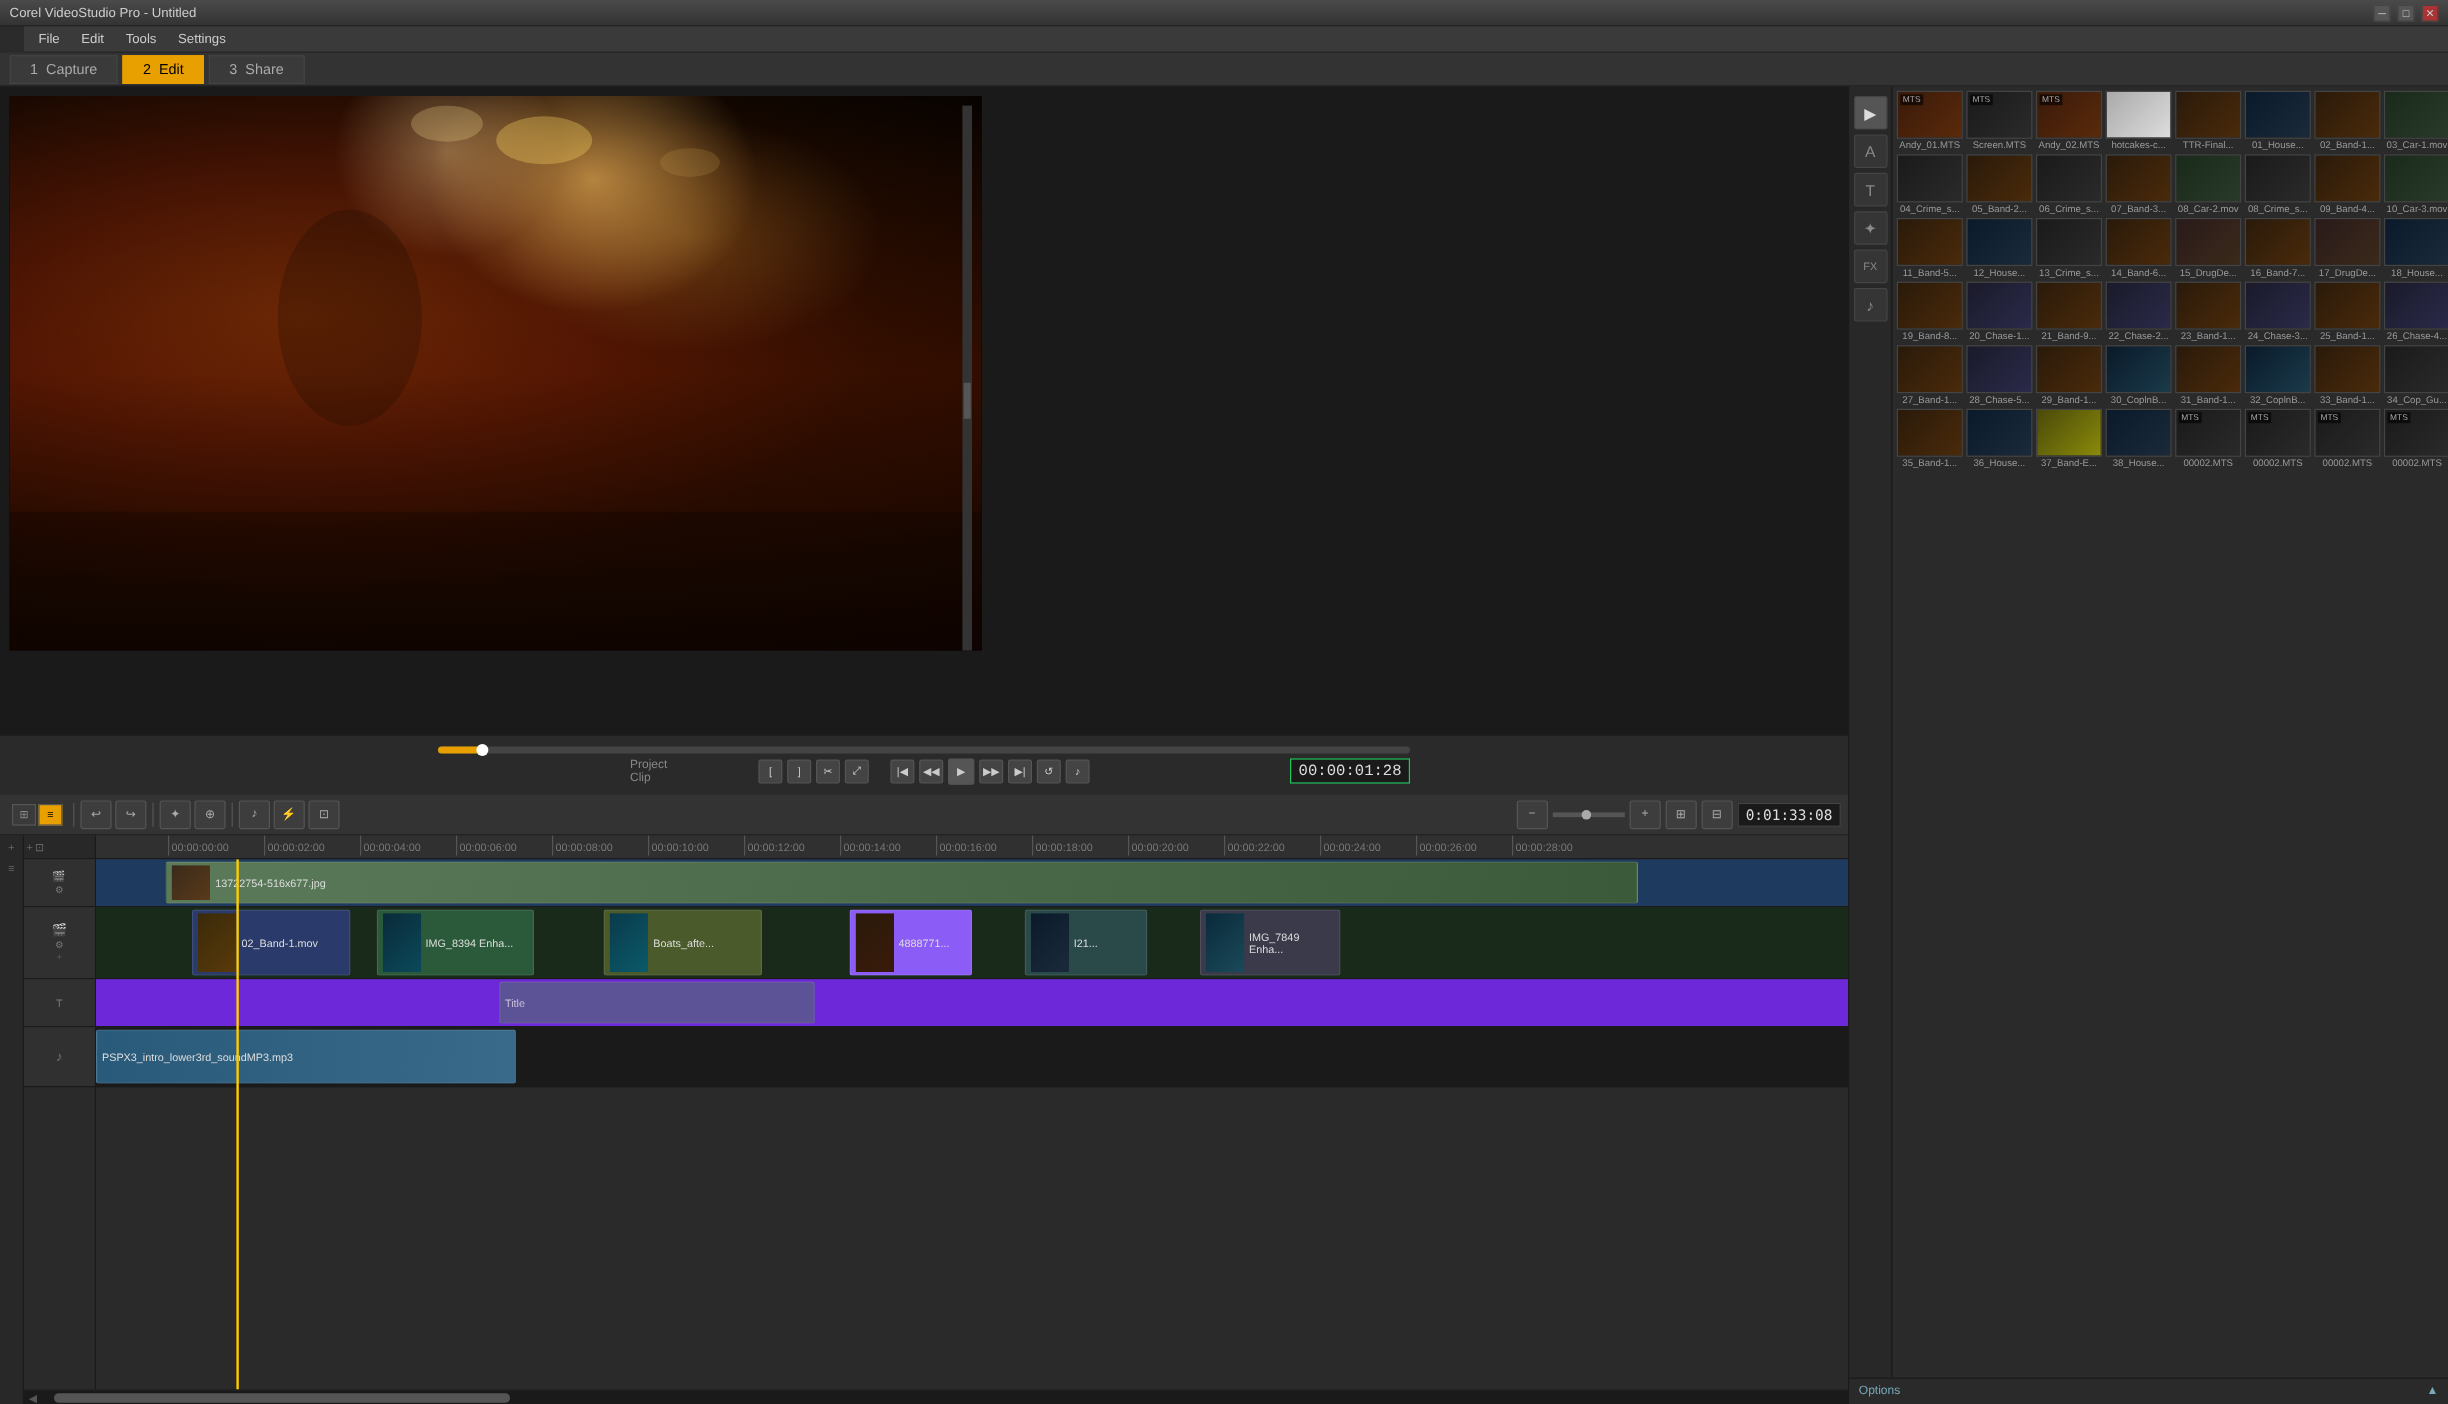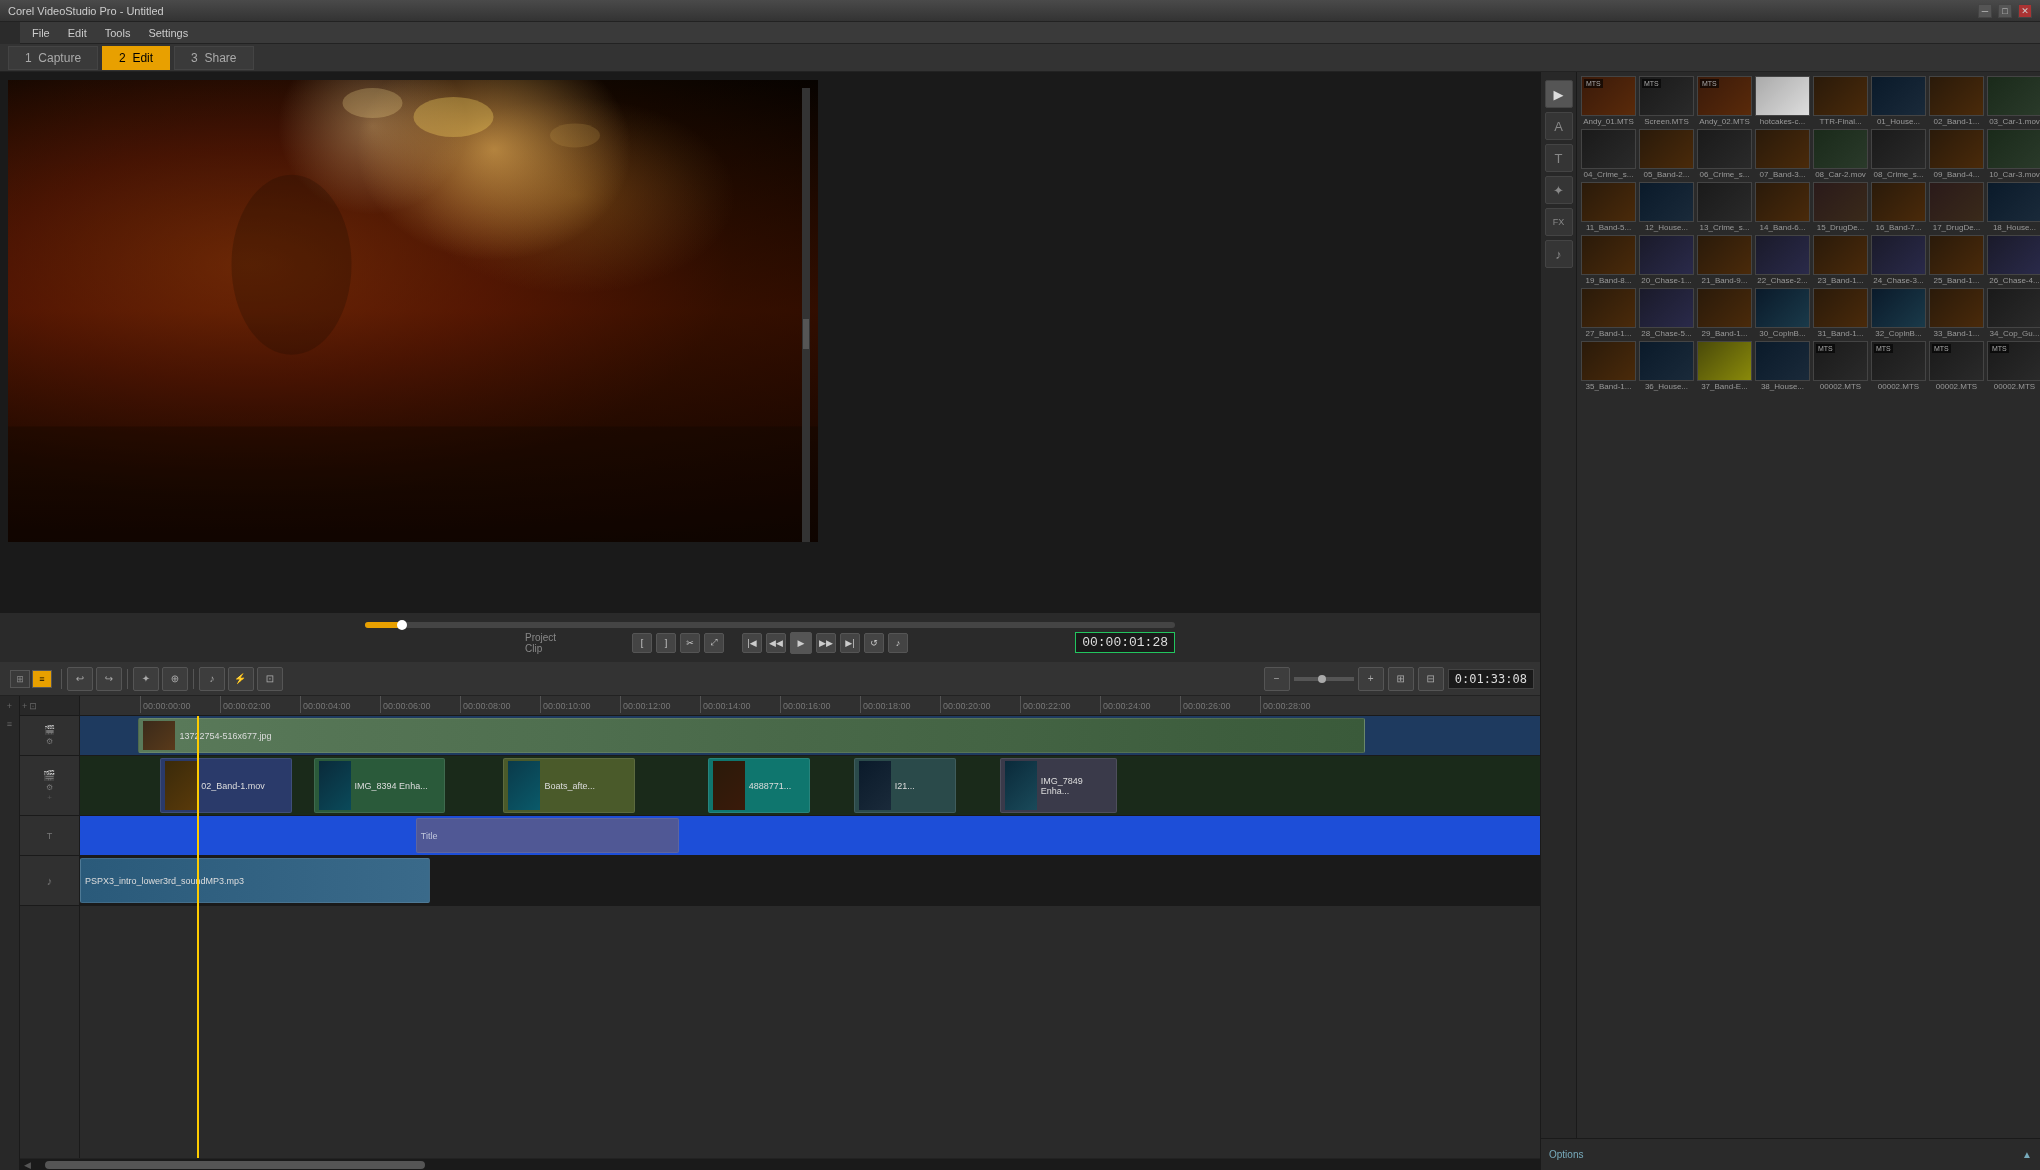--- a/index.html
+++ b/index.html
@@ -305,21 +305,21 @@
     }
 
     
     .track {
       position: relative;
       border-bottom: 1px solid #1a1a1a;
       overflow: hidden;
     }
     .track-photo { height: 40px; background: #1e3a5f; }
     .track-video { height: 60px; background: #1a2a1a; }
-    .track-title { height: 40px; background: #1d4ed8; }
+    .track-title { height: 40px; background: #6d28d9; }
     .track-audio { height: 50px; background: #1a1a1a; }
 
     
     .clip {
       position: absolute;
       top: 2px;
       height: calc(100% - 4px);
       border-radius: 2px;
       display: flex;
       align-items: center;
@@ -346,21 +346,21 @@
     .clip-thumb-inner {
       width: 100%;
       height: 100%;
       background: linear-gradient(135deg, #444 0%, #222 100%);
     }
 
     
     .clip-v1 { left: 5.5%; width: 9%; background: #2a3a6a; }
     .clip-v2 { left: 16%; width: 9%; background: #2a5a3a; }
     .clip-v3 { left: 29%; width: 9%; background: #4a5a2a; }
-    .clip-v4 { left: 43%; width: 7%; background: #0f766e; }
+    .clip-v4 { left: 43%; width: 7%; background: #8b5cf6; }
     .clip-v5 { left: 53%; width: 7%; background: #2a4a4a; }
     .clip-v6 { left: 63%; width: 8%; background: #3a3a4a; }
 
     
     .clip-title {
       left: 23%;
       width: 18%;
       background: #5a5a8a;
       opacity: 0.85;
     }
@@ -504,21 +504,21 @@
     .t-car { background: linear-gradient(135deg, #1a2a1a 0%, #2a3a2a 100%); }
     .t-chase { background: linear-gradient(135deg, #1a1a2a 0%, #2a2a4a 100%); }
     .t-drug { background: linear-gradient(135deg, #2a1a1a 0%, #3a2a1a 100%); }
     .t-bright { background: linear-gradient(135deg, #4a4a0a 0%, #8a8a0a 100%); }
     .t-cop { background: linear-gradient(135deg, #0a1a2a 0%, #1a3a4a 100%); }
     .t-white { background: linear-gradient(135deg, #aaa 0%, #ddd 100%); }
     .t-concert { background: linear-gradient(135deg, #3a1a0a 0%, #5a2a0a 100%); }
 
     
     #lib-options {
-      height: 32px;
+      height: 22px;
       background: #2a2a2a;
       border-top: 1px solid #1a1a1a;
       display: flex;
       align-items: center;
       justify-content: space-between;
       padding: 0 8px;
       font-size: 10px;
       color: #888;
     }
 

